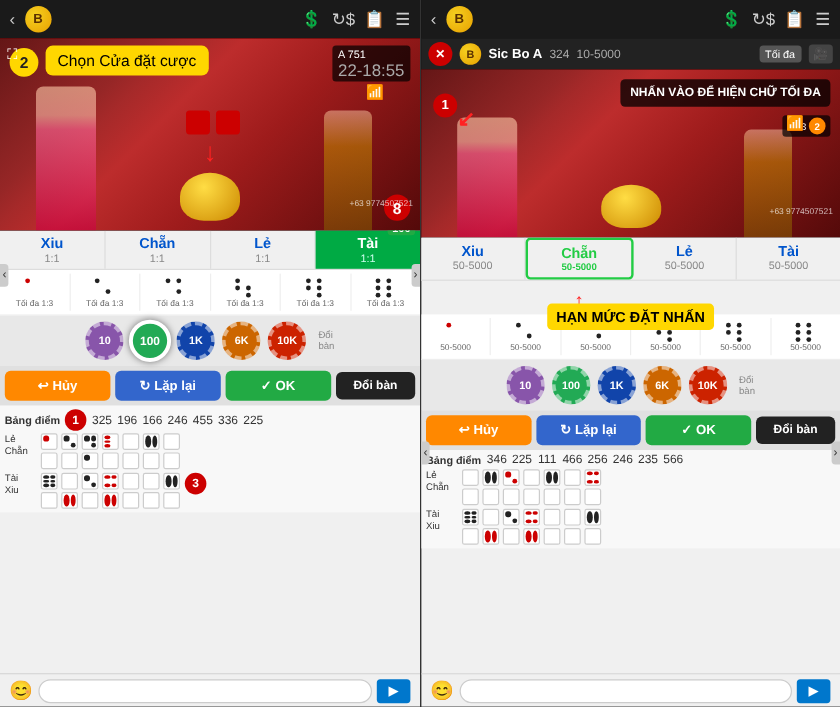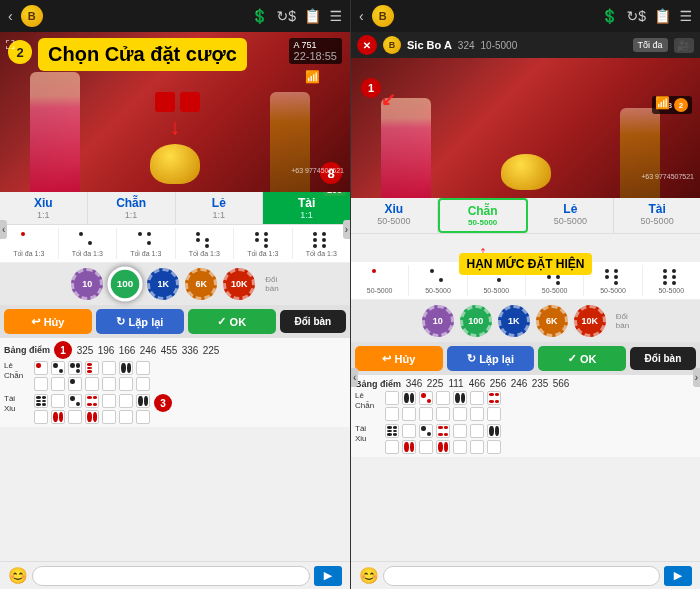--- a/index.html
+++ b/index.html
@@ -96,22 +96,22 @@
     }
 
     .bubble-red {
       background: #cc0000;
     }
 
     .annotation-box-yellow {
       position: absolute;
       background: #FFD700;
       color: #000;
-      font-weight: bold;
-      font-size: 20px;
+      font-weight: normal;
+      font-size: 13px;
       padding: 5px 10px;
       border-radius: 6px;
       text-align: center;
     }
 
     .annotation-box-white {
       position: absolute;
       background: rgba(0,0,0,0.75);
       color: white;
       font-weight: bold;
@@ -478,21 +478,21 @@
     </div>
 
     <div class="arrow-red" style="bottom:52px;left:50%;transform:translateX(-50%);font-size:22px;">↓</div>
 
     <div class="annotation-bubble bubble-red" style="bottom:8px;right:8px;width:22px;height:22px;">
       <span>8</span>
     </div>
 
     <div class="dealer-badge">
       <div>A 751</div>
-      <div style="color:#aaa;font-size:11px;">22-18:55</div>
+      <div style="color:#aaa;font-size:14px;">22-18:55</div>
     </div>
 
     <div style="position:absolute;top:38px;right:30px;color:white;font-size:12px;">📶</div>
 
     <div style="position:absolute;bottom:18px;right:6px;color:white;font-size:7px;opacity:0.7;">+63 9774507521</div>
 
     <div class="expand-icon">⛶</div>
   </div>
 
   <div class="betting-area">
@@ -796,20 +796,24 @@
     <div style="position:absolute;top:0;left:0;right:0;bottom:0;background:linear-gradient(135deg,#6b1a1a 0%,#9b2a2a 25%,#cc3333 40%,#aa2222 60%,#5a0a0a 100%);opacity:0.8;"></div>
     <div style="position:absolute;bottom:0;left:30px;width:50px;height:100px;background:linear-gradient(180deg,#ffccaa 0%,#ffbbaa 20%,#ff6699 30%,#cc0044 100%);border-radius:6px 6px 0 0;opacity:0.6;"></div>
     <div style="position:absolute;bottom:0;right:40px;width:40px;height:90px;background:linear-gradient(180deg,#ffccaa 0%,#cc9900 30%,#886600 100%);border-radius:6px 6px 0 0;opacity:0.5;"></div>
     <div style="position:absolute;bottom:8px;left:50%;transform:translateX(-50%);width:50px;height:36px;background:radial-gradient(circle at 40% 30%,#ffdd44,#cc8800);border-radius:50% 50% 40% 40%;"></div>
 
     <div class="arrow-red" style="top:30px;left:30px;font-size:18px;">↙</div>
     <div class="annotation-bubble bubble-red" style="top:20px;left:10px;width:20px;height:20px;font-size:11px;">
       <span>1</span>
     </div>
 
+    <div class="annotation-box-white" style="top:8px;right:8px;font-size:10px;">
+      <span>NHẤN VÀO ĐỂ HIỆN
+CHỮ TỐI ĐA</span>
+    </div>
 
     <div style="position:absolute;top:38px;right:8px;background:rgba(0,0,0,0.7);color:white;font-size:8px;padding:2px 4px;border-radius:3px;display:flex;align-items:center;gap:2px;">
       <span>A 93</span>
       <div style="background:#ff8800;color:white;border-radius:50%;width:14px;height:14px;display:flex;align-items:center;justify-content:center;font-size:8px;font-weight:bold;">2</div>
     </div>
 
     <div style="position:absolute;top:38px;right:30px;color:white;font-size:12px;">📶</div>
     <div style="position:absolute;bottom:18px;right:6px;color:white;font-size:7px;opacity:0.7;">+63 9774507521</div>
   </div>
 
@@ -830,21 +834,21 @@
         <div>Lẻ</div>
         <div class="bet-ratio">50-5000</div>
       </div>
       <div class="bet-col">
         <div>Tài</div>
         <div class="bet-ratio">50-5000</div>
       </div>
     </div>
 
     <div class="han-muc-box" style="top:55px;left:50%;transform:translateX(-50%);white-space:nowrap;z-index:5;">
-      <span>HẠN MỨC ĐẶT HIỆN</span>
+      <span>HẠN MỨC ĐẶT NHẤN</span>
     </div>
 
     <div style="position:absolute;left:0;top:170px;background:#ccc;color:#333;padding:4px 2px;font-size:10px;z-index:10;border-radius:0 3px 3px 0;cursor:pointer;">‹</div>
     <div style="position:absolute;right:0;top:170px;background:#ccc;color:#333;padding:4px 2px;font-size:10px;z-index:10;border-radius:3px 0 0 3px;cursor:pointer;">›</div>
 
     <div class="dice-row" style="margin-top:28px;">
       <div class="dice-cell">
         <div class="dice" style="grid-template-columns:1fr 1fr;grid-template-rows:1fr 1fr;">
           <div class="dot dot-red"></div>
             <div class="dot-empty"></div>

